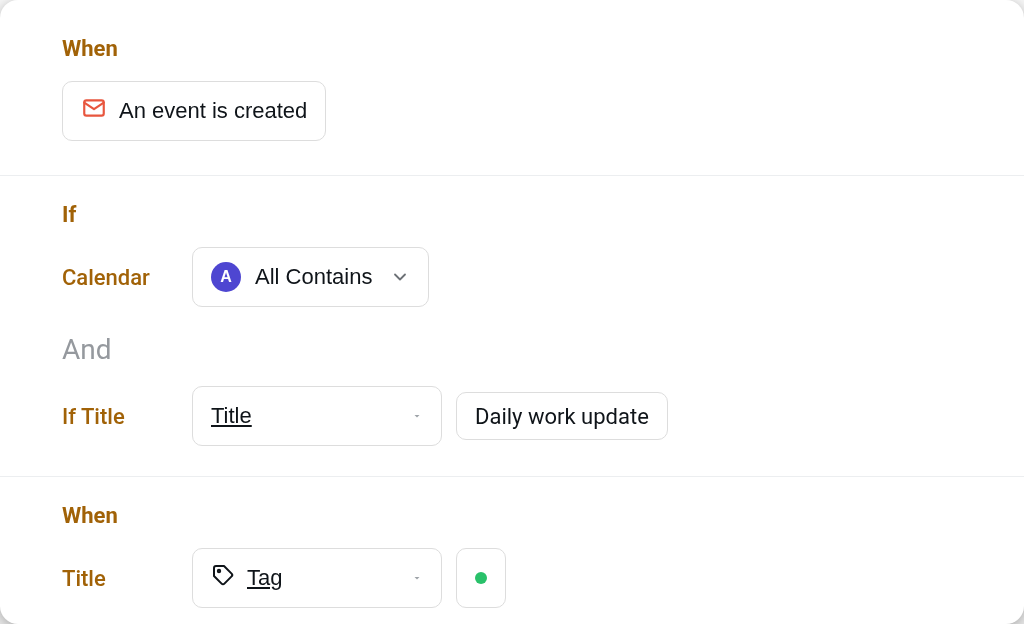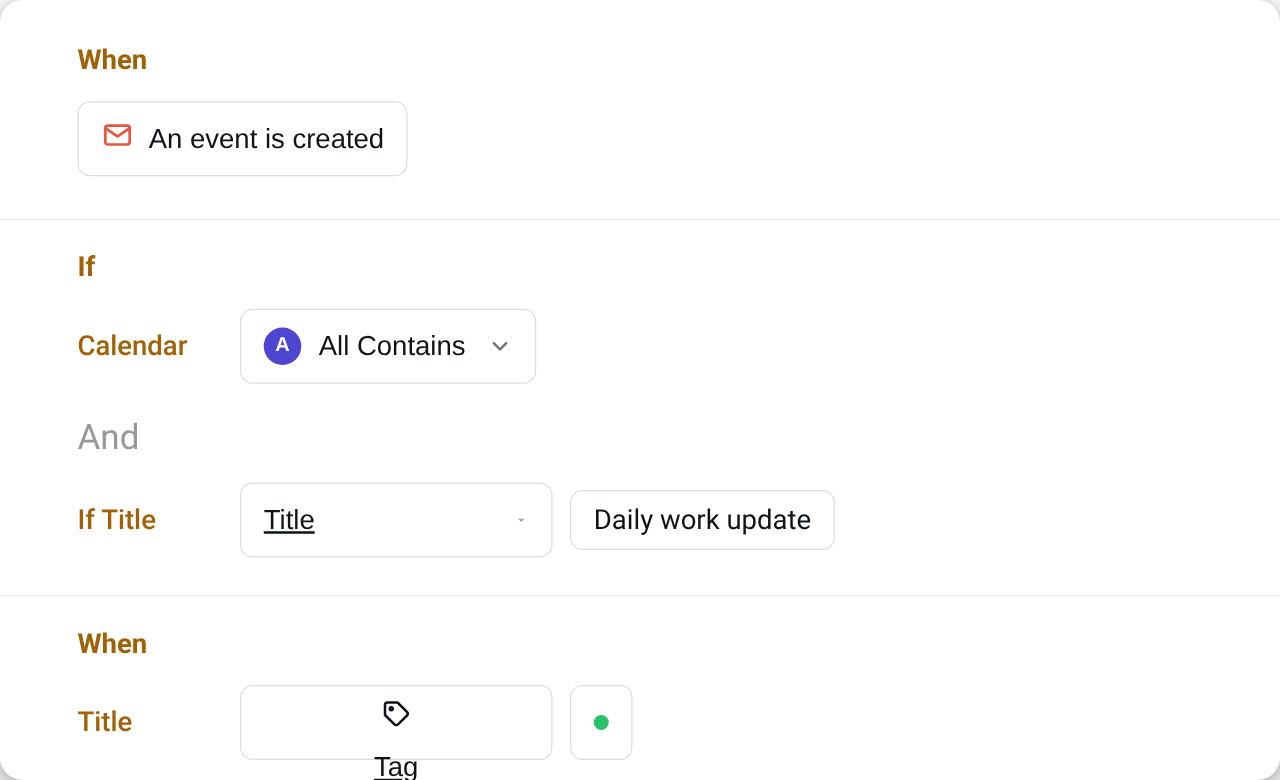--- a/index.html
+++ b/index.html
@@ -174,21 +174,21 @@
   </div>
 
   <hr class="divider">
 
   <div class="section" style="padding-top:26px;">
     <div class="section-label">When</div>
 
     <div class="row">
       <div class="row-label">Title</div>
       <div class="control-group">
-        <button class="pill select select-wide select-fill" style="min-width:250px;flex-direction:column;">
+        <button class="pill select select-wide select-fill" style="min-width:250px;">
           <span class="tag-icon">
             <svg viewBox="0 0 24 24" fill="none" stroke="#0f1419" stroke-width="2" stroke-linecap="round" stroke-linejoin="round">
               <path d="M20.59 13.41 13.41 20.59a2 2 0 0 1-2.83 0L3 13V5a2 2 0 0 1 2-2h8l7.59 7.59a2 2 0 0 1 0 2.82z"></path>
               <circle cx="8" cy="8" r="1.2"></circle>
             </svg>
           </span>
           <span>Tag</span>
           <span class="chev-small" style="margin-left:auto;">
             <svg width="12" height="12" viewBox="0 0 24 24" fill="#9ea3a8">
                 <path d="M7 10l5 5 5-5z"></path>

